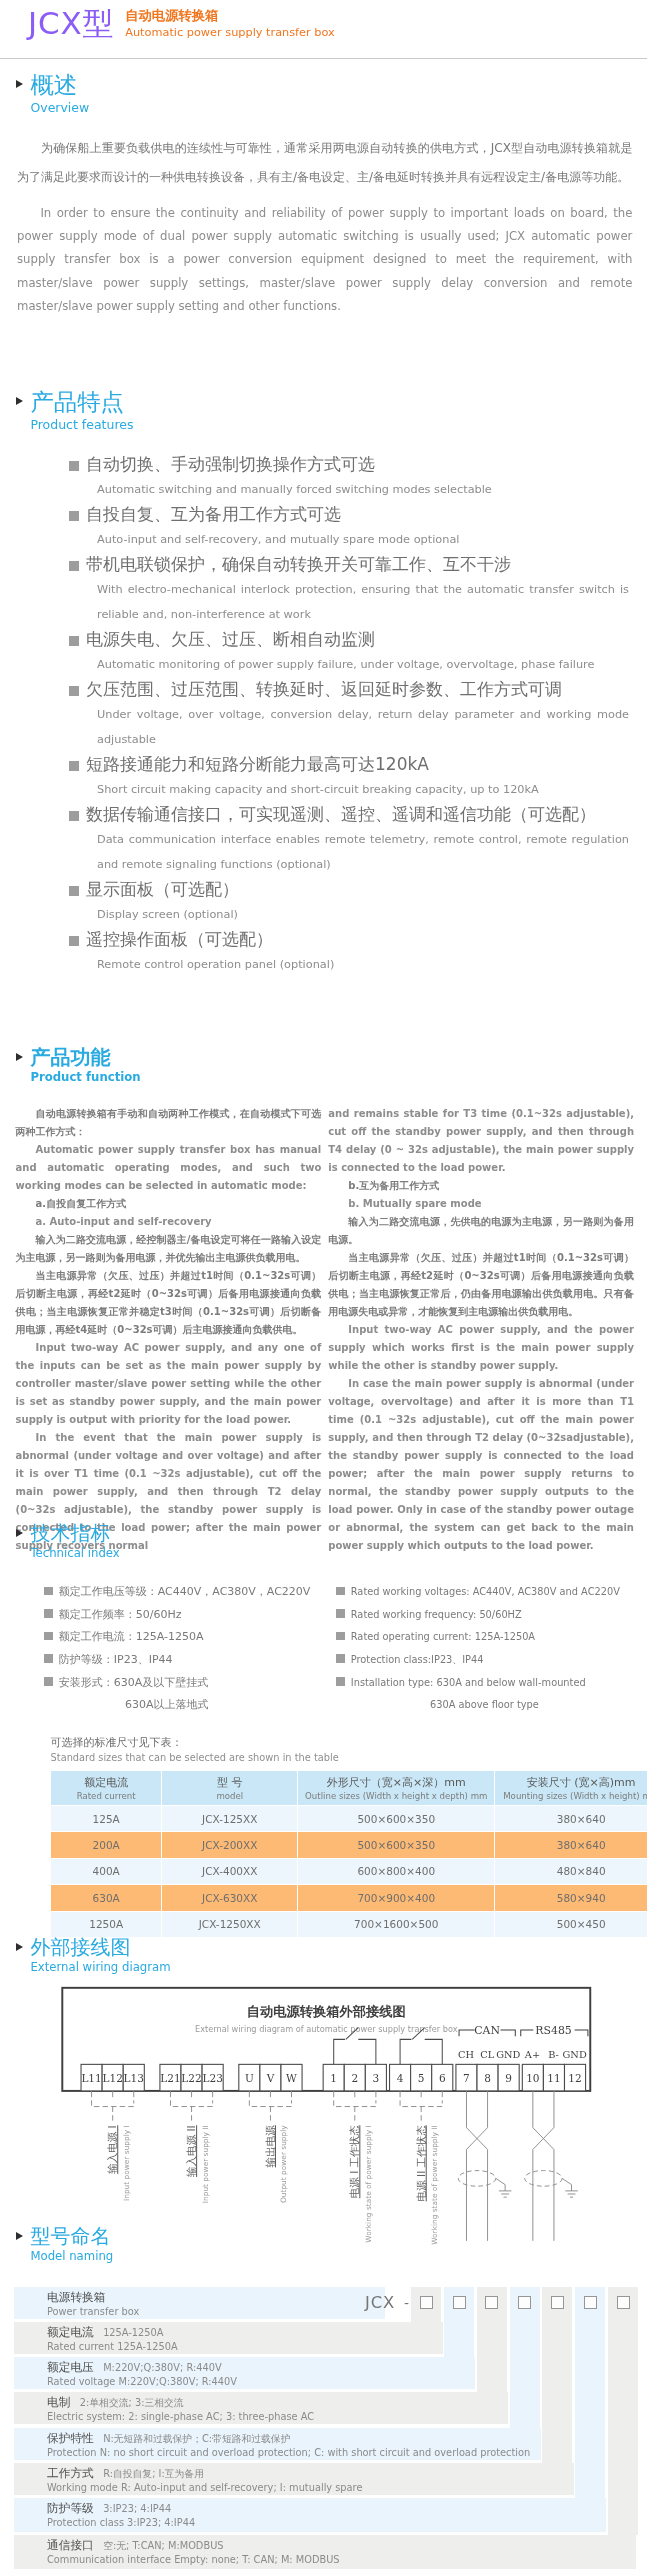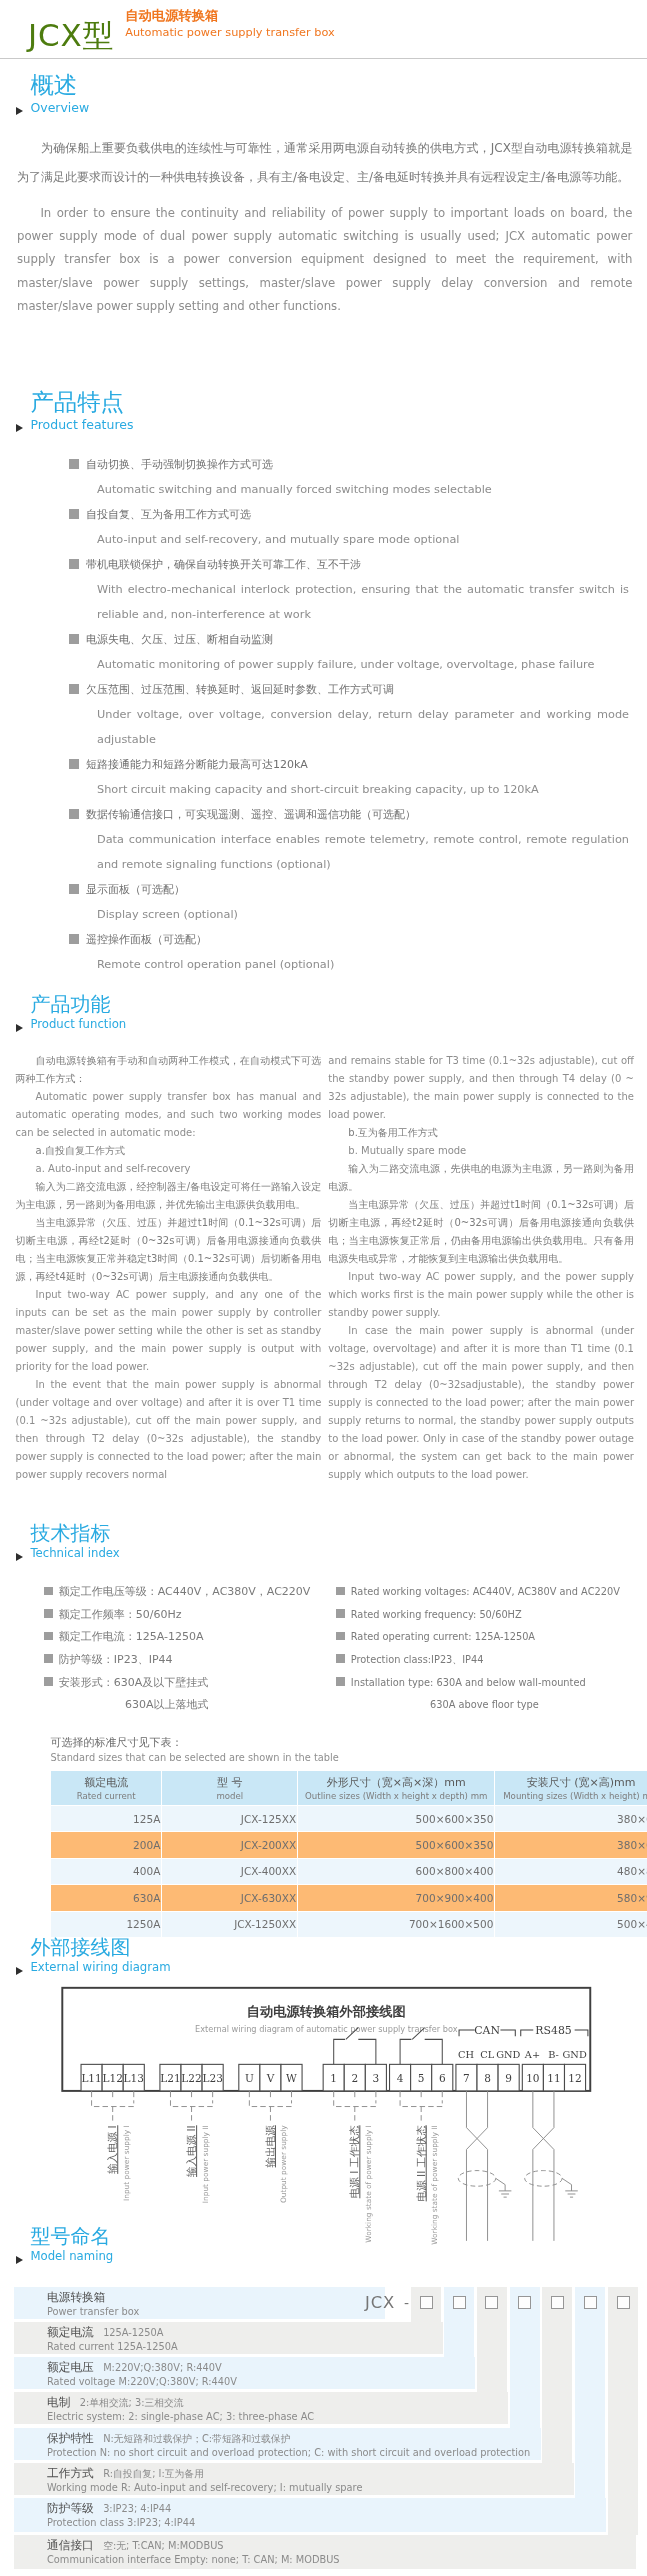--- a/index.html
+++ b/index.html
@@ -1,42 +1,42 @@
 <!DOCTYPE html>
 <html style="font-size:12.5px"><head>
 <meta charset="utf-8">
 <style>
   html,body{margin:0;padding:0;background:#ffffff;}
   body{font-family:"DejaVu Sans","Liberation Sans",sans-serif;}
   #page{position:relative;width:648px;height:2576px;background:#fff;overflow:hidden;}
 
   
   .brand{position:absolute;top:6.2px;left:28px;display:flex;align-items:flex-start;}
-  .brand-model{font-size:31px;line-height:34px;color:#4d7c0f;letter-spacing:0.8px;margin-top:12px;}
+  .brand-model{font-size:31px;line-height:34px;color:#8b5cf6;letter-spacing:0.8px;}
   .brand-sub{margin-left:11px;margin-top:2.3px;}
   .brand-zh{font-size:13.3px;font-weight:bold;color:#f0761f;line-height:15.6px;}
   .brand-en{font-size:11.3px;color:#f0761f;line-height:15px;margin-top:0.8px;}
   .toprule{position:absolute;top:58px;left:0;width:648px;border-top:0.8px solid #c9c9c9;}
 
   
   .sec{position:absolute;left:0;width:648px;}
-  .sec-head{display:flex;align-items:flex-end;margin-left:15.6px;}
+  .sec-head{display:flex;align-items:flex-start;margin-left:15.6px;}
   .tri{width:0;height:0;border-left:7px solid #2e2e2e;border-top:4.7px solid transparent;border-bottom:4.7px solid transparent;margin-top:7px;margin-right:7.8px;}
   .h-zh{font-size:23.4px;line-height:25px;color:#29aae1;}
   .h-en{font-size:12.5px;line-height:15.6px;color:#29aae1;margin-top:1.6px;}
   .sec.small .h-zh{font-size:20px;line-height:22px;}
   .sec.small .h-en{font-size:11.7px;}
 
   
   .ov-zh{margin:19px 15.6px 0 17px;font-size:12px;line-height:29px;color:#787878;text-align:justify;text-indent:2em;}
   .ov-en{margin:9.4px 15.6px 0 17px;font-size:11.7px;line-height:23.4px;color:#8d8d8d;text-align:justify;text-indent:2em;}
 
   
   .feat-list{margin:20px 19px 0 69px;}
-  .feat-zh{font-size:11px;line-height:25px;color:#6f6f6f;}
+  .feat-zh{font-size:17px;line-height:25px;color:#6f6f6f;}
   .sq{display:inline-block;width:10px;height:10px;background:#9d9d9d;margin-right:7px;position:relative;top:0.8px;}
   .feat-en{font-size:11.3px;line-height:25px;color:#8d8d8d;margin-left:28px;text-align:justify;}
 
   
   .fn-cols{display:flex;margin:20px 14px 0 15.6px;gap:7px;}
   .fn-col{flex:1;}
   .fn-col p{margin:0;font-size:10px;line-height:18px;text-align:justify;}
   .fn-cn{color:#7c7c7c;text-indent:2em;}
   .fn-en{color:#8d8d8d;text-indent:2em;}
   .fn-cont{color:#8d8d8d;text-indent:0;}
@@ -52,21 +52,21 @@
   .tech-cont{font-size:11px;line-height:22.6px;color:#7a7a7a;margin-left:81px;}
   .tech-r .tech-cont{font-size:9.8px;margin-left:94px;}
 
   
   .size-note-zh{margin:0 0 1.6px 15.6px;font-size:11px;color:#6a6a6a;}
   .size-note-en{margin:0 0 7.8px 15.6px;font-size:9.8px;color:#8f8f8f;}
   table.sizes{border-collapse:separate;border-spacing:1.6px;width:618px;margin-left:15px;}
   table.sizes th{background:#c9e7f6;padding:3.9px 1.6px;font-weight:normal;}
   table.sizes .th-zh{font-size:11px;color:#595959;}
   table.sizes .th-en{font-size:8.6px;color:#7d7d7d;margin-top:0.8px;}
-  table.sizes td{text-align:right;font-size:10.5px;color:#6e6e6e;height:23.4px;}
+  table.sizes td{text-align:center;font-size:10.5px;color:#6e6e6e;height:23.4px;}
   table.sizes tr.odd td{background:#edf6fc;}
   table.sizes tr.even td{background:#fdba74;}
 
   
   .wiring-svg{position:absolute;left:17px;top:47px;}
 
   
   .nm-block{position:absolute;left:14px;top:62px;width:571px;height:284px;}
   .nrow{position:absolute;left:0;padding:2.3px 0 0 33px;box-sizing:border-box;}
   .nrow .rzh{font-size:11.7px;color:#4f4f4f;}
@@ -149,21 +149,21 @@
         <div class="feat-zh"><span class="sq"></span><span>显示面板（可选配）</span></div>
         <div class="feat-en">Display screen (optional)</div>
       </div>
       <div class="feat">
         <div class="feat-zh"><span class="sq"></span><span>遥控操作面板（可选配）</span></div>
         <div class="feat-en">Remote control operation panel (optional)</div>
       </div>
     </div>
   </div>
 
-  <div class="sec small" style="top:993px;">
+  <div class="sec small" style="top:1046px;font-weight:bold;">
     <div class="sec-head">
       <span class="tri"></span>
       <div>
         <div class="h-zh">产品功能</div>
         <div class="h-en">Product function</div>
       </div>
     </div>
     <div class="fn-cols">
       <div class="fn-col">
         <p class="fn-cn">自动电源转换箱有手动和自动两种工作模式，在自动模式下可选两种工作方式：</p>

